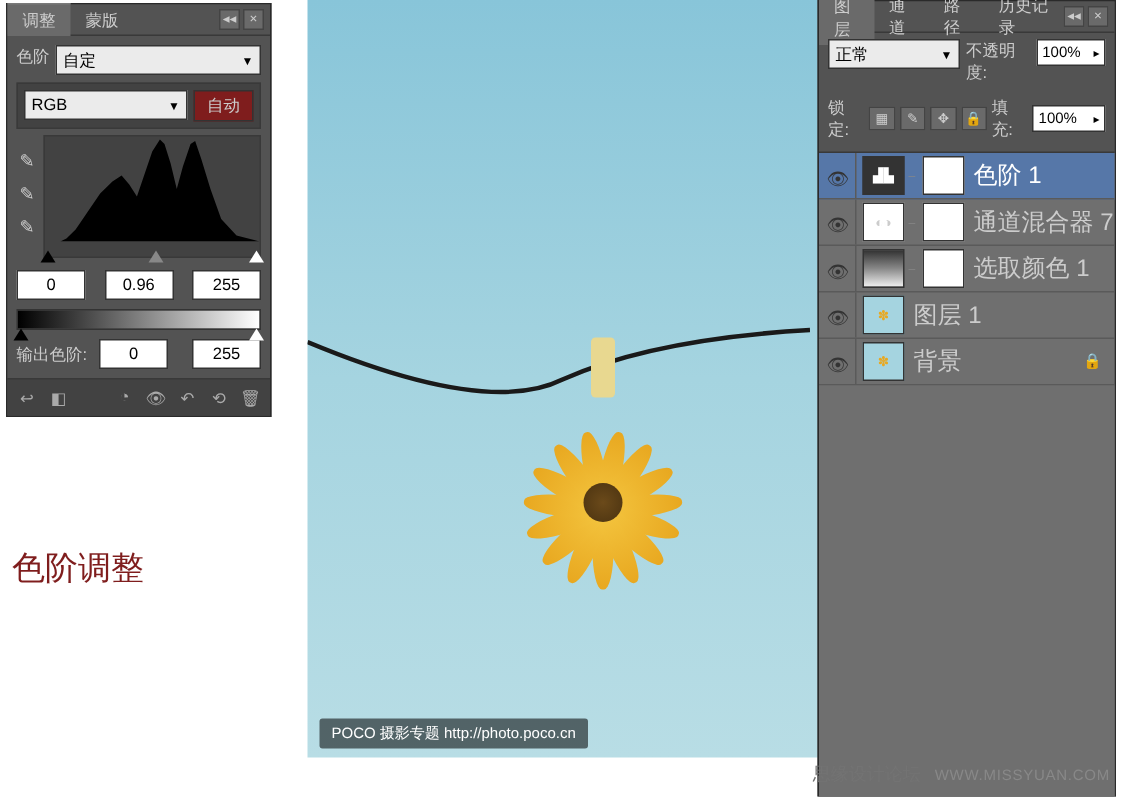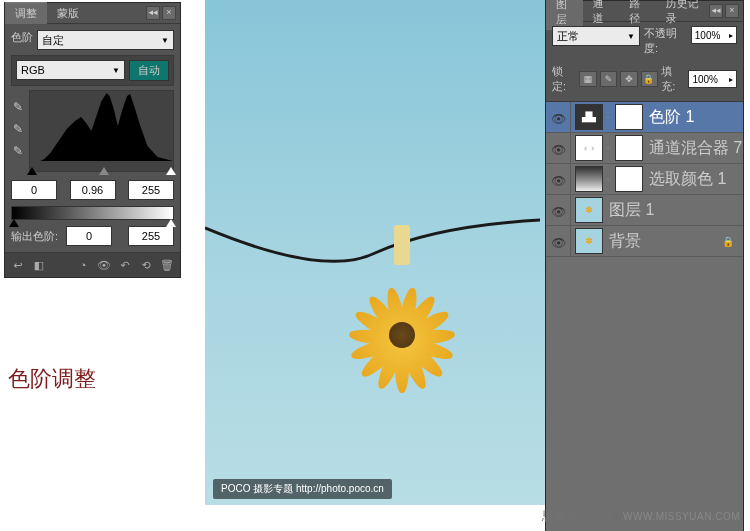--- a/index.html
+++ b/index.html
@@ -8,21 +8,21 @@
 .tab{padding:3px 10px;font-size:11px;color:#ccc;cursor:default}
 .tab.active{background:#6a6a6a;border-top:1px solid #7a7a7a}
 .close-btns{margin-left:auto;display:flex;gap:2px;padding-right:4px}
 .mini-btn{width:12px;height:12px;background:#6a6a6a;border:1px solid #444;text-align:center;line-height:10px;font-size:9px;cursor:pointer}
 .adjust-body{padding:6px;background:#535353}
 .row{display:flex;align-items:flex-start;gap:4px;margin-bottom:5px}
 .label{color:#ccc;font-size:11px}
 .dropdown{flex:1;background:#ebebeb;border:1px solid #333;height:18px;display:flex;align-items:center;justify-content:space-between;padding:0 4px;font-size:11px;color:#000;cursor:pointer}
 .dropdown .arrow{font-size:8px}
 .channel-row{display:flex;gap:4px;padding:4px;background:#424242;border:1px solid #393939;margin-bottom:4px}
-.btn-auto{background:#0f766e;border:1px solid #333;padding:2px 8px;color:#ccc;font-size:11px;cursor:pointer}
+.btn-auto{background:#7f1d1d;border:1px solid #333;padding:2px 8px;color:#ccc;font-size:11px;cursor:pointer}
 .histogram-area{display:flex;gap:4px}
 .eyedroppers{display:flex;flex-direction:column;gap:8px;padding-top:10px}
 .eyedropper{width:14px;height:14px;display:flex;align-items:center;justify-content:center;color:#ccc;cursor:pointer;font-size:12px}
 .histogram{flex:1;height:80px;background:#424242;border:1px solid #393939;position:relative}
 .histo-svg{width:100%;height:70px}
 .sliders{position:absolute;bottom:-6px;left:0;right:0;height:10px}
 .slider-handle{position:absolute;width:0;height:0;border-left:5px solid transparent;border-right:5px solid transparent;border-bottom:8px solid;cursor:pointer}
 .num-inputs{display:flex;justify-content:space-between;margin-top:8px;gap:4px}
 .num-input{width:40px;height:16px;background:#fff;border:1px solid #333;text-align:center;font-size:11px;color:#000}
 .gradient-bar{height:12px;margin:6px 0;border:1px solid #333;position:relative}

